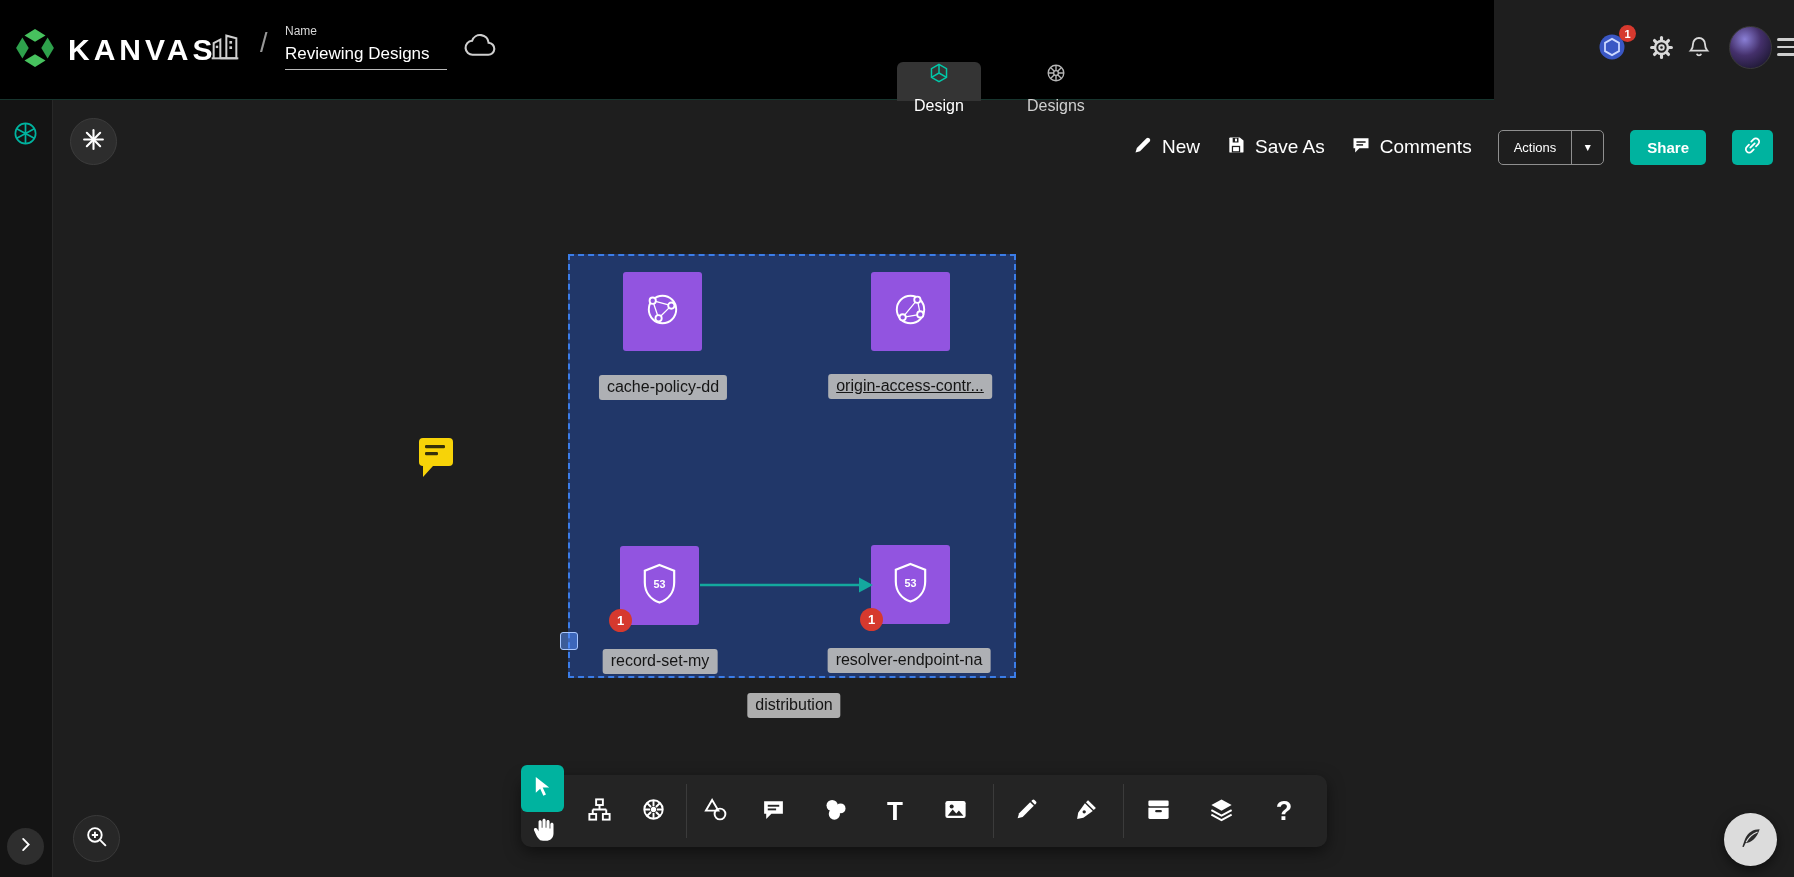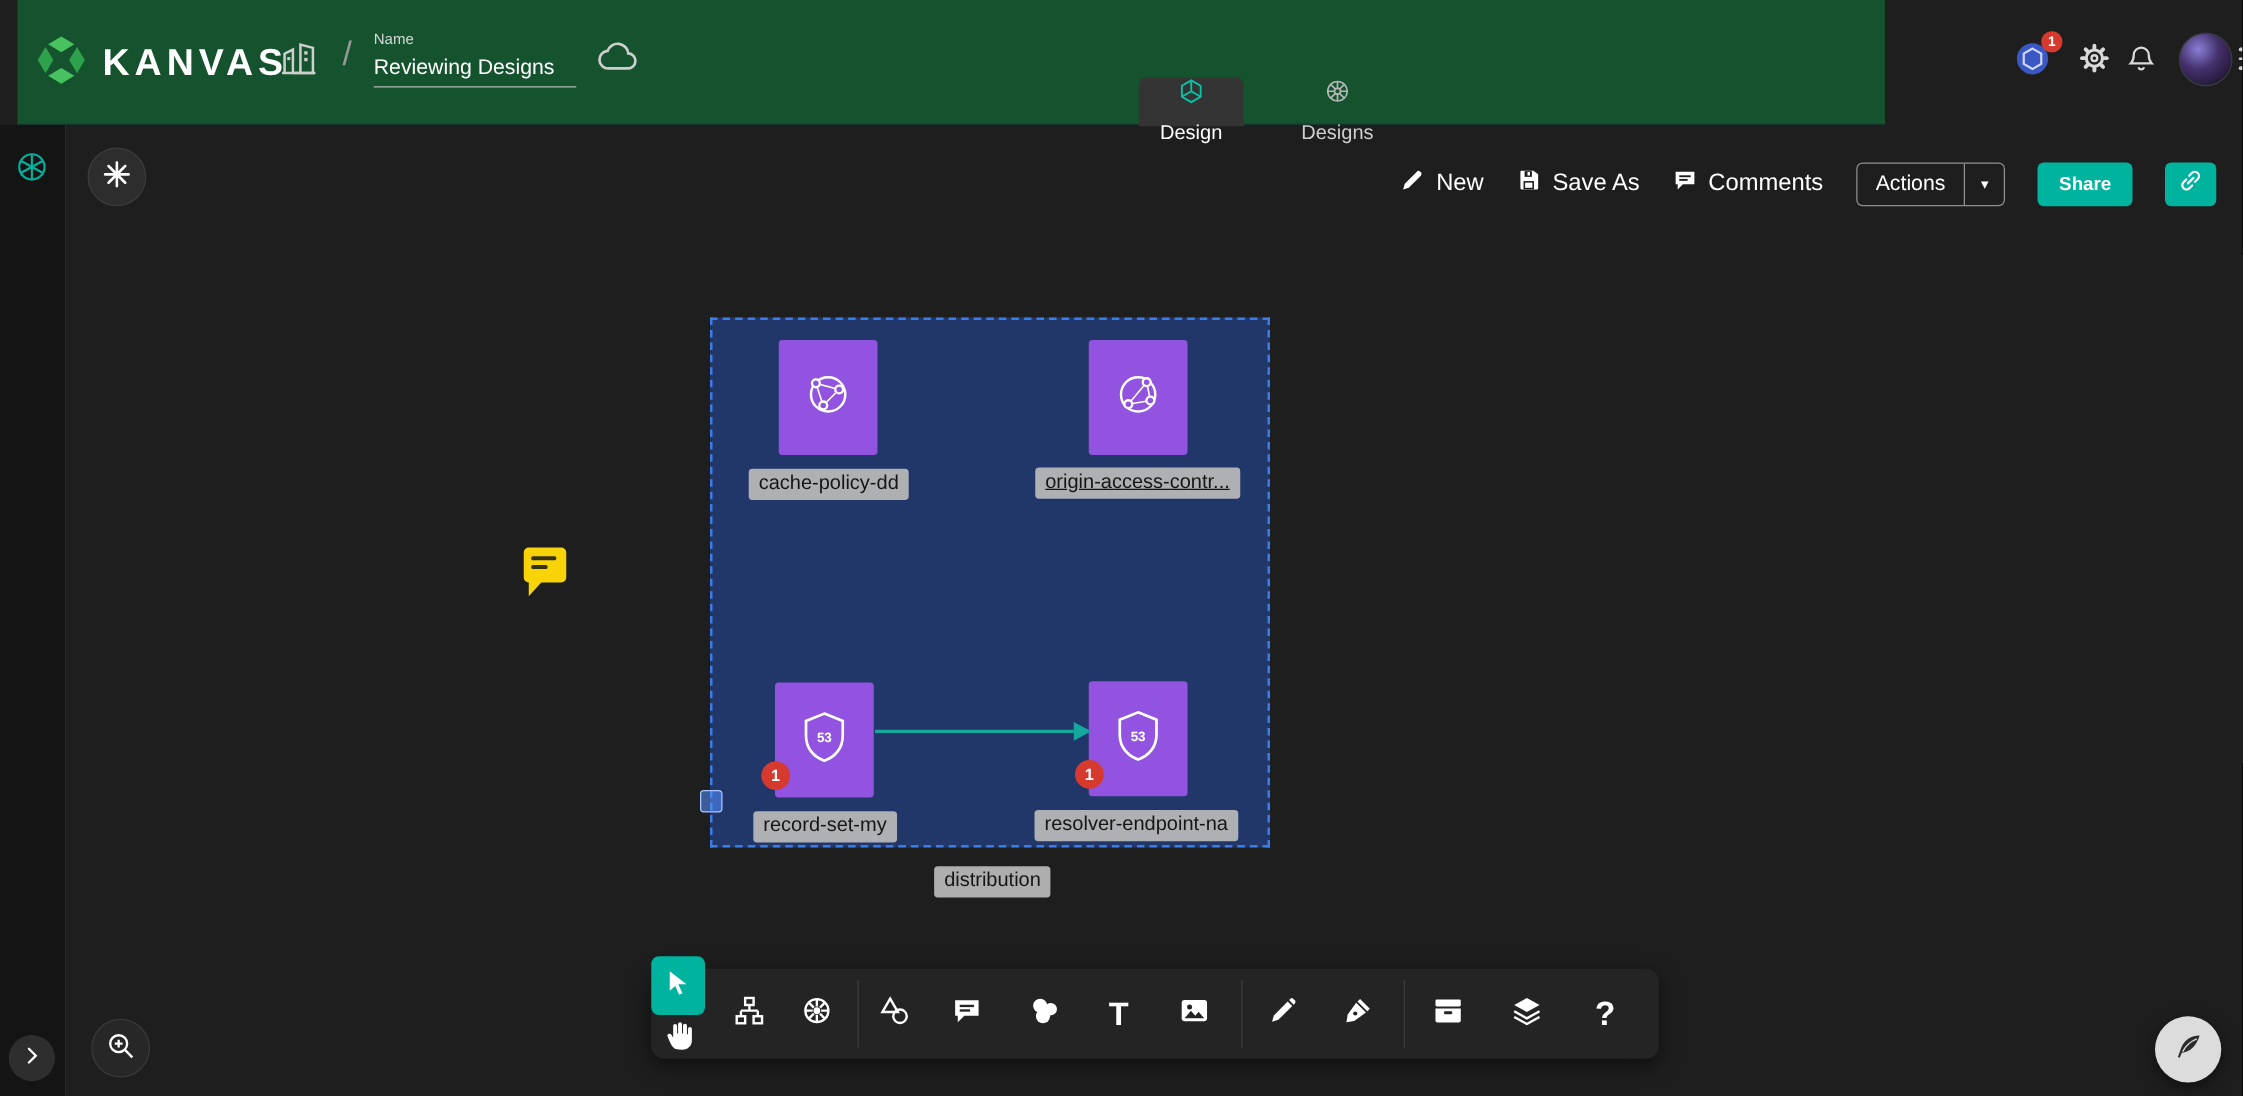--- a/index.html
+++ b/index.html
@@ -3,22 +3,22 @@
 <meta charset="utf-8">
 <style>
   * { margin:0; padding:0; box-sizing:border-box; }
   html,body { background:#000; }
   .app{
     position:relative; width:1794px; height:877px; overflow:hidden;
     background:#1e1e1e; color:#fff;
     font-family:"Liberation Sans", sans-serif;
   }
   
-  .header{ position:absolute; top:0; left:14px; width:1494px; height:100px;
-    background:#14532d; border-bottom:1px solid #17352e; z-index:40; }
+  .header{ position:absolute; top:0; left:0; width:1494px; height:100px;
+    background:#000000; border-bottom:1px solid #17352e; z-index:40; }
   .logo{ position:absolute; left:14px; top:27px; display:flex; align-items:center; gap:12px; cursor:pointer; }
   .logo-text{ font-size:30px; font-weight:700; letter-spacing:4px; color:#fff; }
   .building-btn{ position:absolute; left:206px; top:30px; width:38px; height:38px;
     display:flex; align-items:center; justify-content:center; cursor:pointer; }
   .slash{ position:absolute; left:260px; top:28px; font-size:27px; color:#989898; font-weight:300; }
   .name-wrap{ position:absolute; left:285px; top:24px; }
   .name-label{ font-size:12px; color:#d8d8d8; display:block; }
   .name-input{ display:block; margin-top:3px; width:162px; background:transparent; border:none;
     border-bottom:1px solid #b8b8b8; color:#fff; font-size:17px; padding:3px 0 5px;
     font-family:inherit; outline:none; }
@@ -48,32 +48,32 @@
 
   
   .sparkle-btn{ position:absolute; left:70px; top:118px; width:47px; height:47px; border-radius:50%;
     background:#2d2d2d; border:1px solid #3c3c3c; display:flex; align-items:center; justify-content:center;
     cursor:pointer; z-index:20; }
   .actionbar{ position:absolute; top:128px; right:21px; height:38px; display:flex;
     align-items:center; gap:26px; z-index:20; }
   .ab-btn{ display:flex; align-items:center; gap:9px; font-size:19px; color:#fff; cursor:pointer; white-space:nowrap; }
   .split{ display:flex; align-items:stretch; height:35px; border:1px solid #8f8f8f; border-radius:5px;
     overflow:hidden; cursor:pointer; }
-  .split-main{ display:flex; align-items:center; padding:0 15px; font-size:17px; }
+  .split-main{ display:flex; align-items:center; padding:0 15px; font-size:13px; }
   .split-caret{ display:flex; align-items:center; justify-content:center; width:32px;
     border-left:1px solid #8f8f8f; font-size:12px; color:#fff; }
   .share-btn{ height:35px; display:flex; align-items:center; padding:0 17px; background:#00B39F;
     border-radius:5px; color:#fff; font-size:15px; font-weight:700; cursor:pointer; }
   .link-btn{ width:41px; height:35px; background:#00B39F; border-radius:5px; display:flex;
     align-items:center; justify-content:center; cursor:pointer; }
 
   
   .group{ position:absolute; left:568px; top:254px; width:448px; height:424px;
     background:rgba(38,84,188,0.48); border:2px dashed #3b7de8; z-index:10; }
-  .node{ position:absolute; width:79px; height:92px; background:#9254e0; border-radius:3px;
+  .node{ position:absolute; width:79px; height:79px; background:#9254e0; border-radius:3px;
     display:flex; align-items:center; justify-content:center; cursor:pointer;text-decoration:underline; }
   .node-label{ position:absolute; transform:translateX(-50%); background:rgba(187,187,187,0.92);
     color:#151515; font-size:16px; line-height:1.25; padding:2px 8px 3px; border-radius:3px;
     white-space:nowrap; z-index:3; }
   .node-badge{ position:absolute; left:-11px; top:63px; width:23px; height:23px; border-radius:50%;
     background:#d6392e; color:#fff; font-size:13px; font-weight:700; display:flex;
     align-items:center; justify-content:center; z-index:4; }
   .group-handle{ position:absolute; left:-10px; top:376px; width:18px; height:18px;
     background:rgba(86,143,255,0.55); border:1.5px solid #a9c7ff; border-radius:3px; cursor:pointer; z-index:5; }
   .edge-svg{ position:absolute; left:129px; top:318px; z-index:2; }

